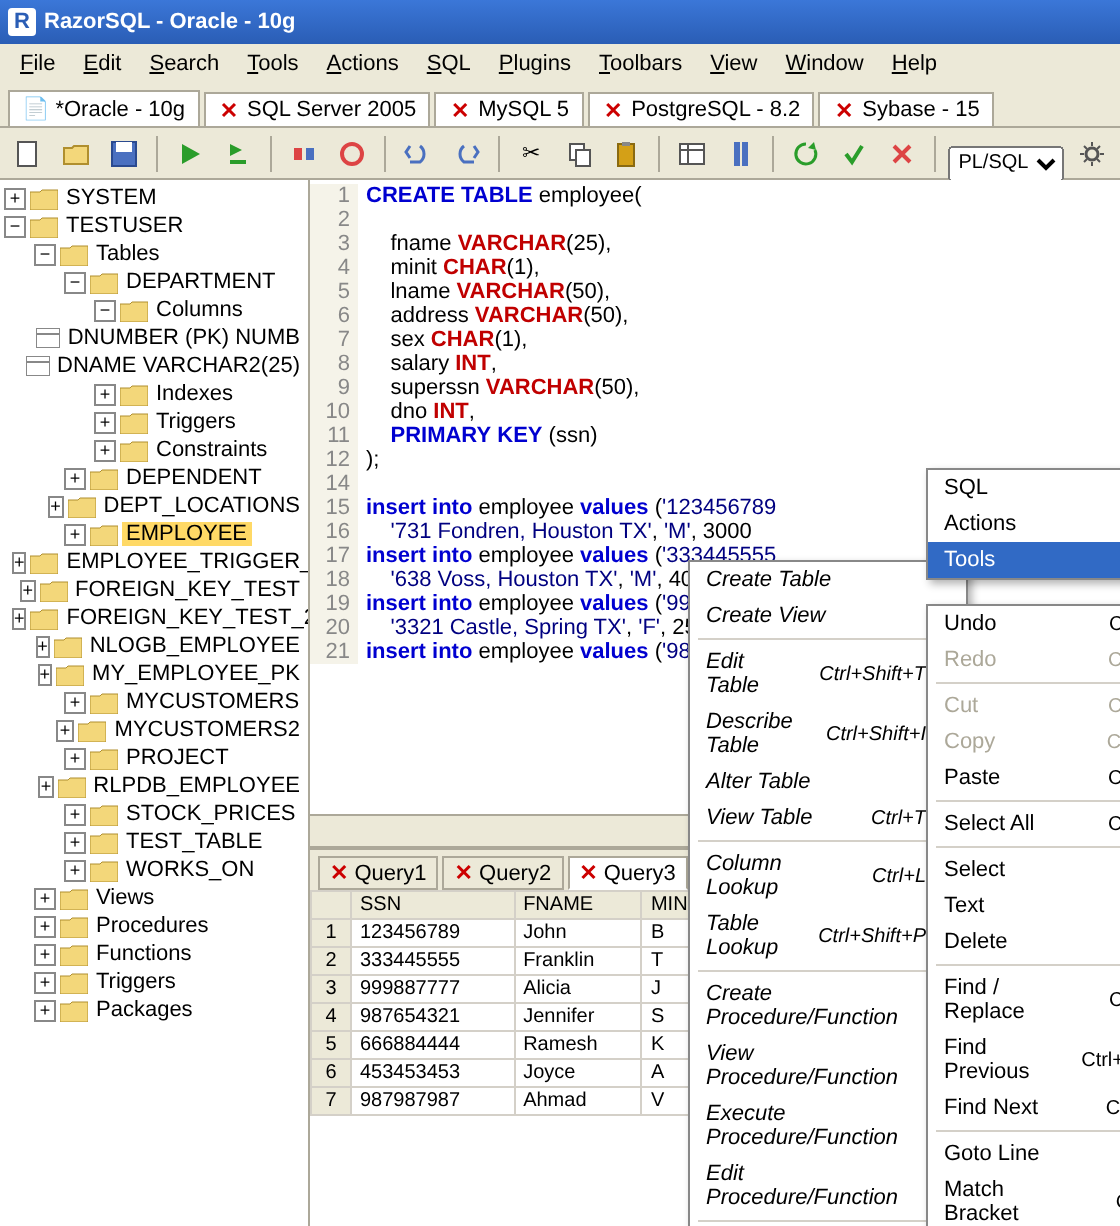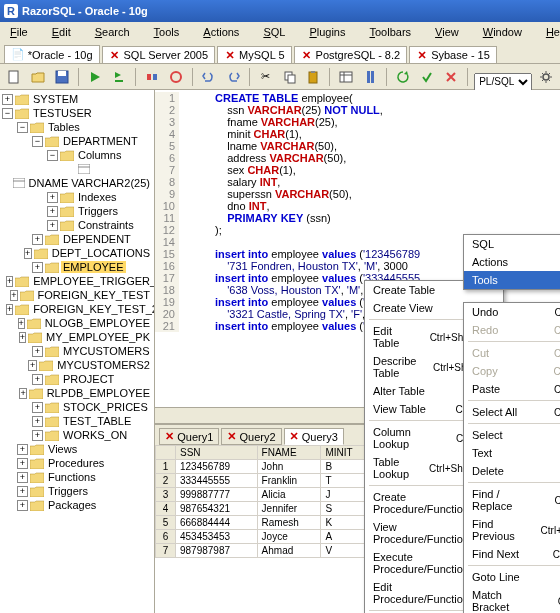--- a/index.html
+++ b/index.html
@@ -1,19 +1,19 @@
 <!DOCTYPE html>
 <html><head>
 <meta charset="utf-8">
 <style>
 * { box-sizing: border-box; margin: 0; padding: 0; font-family: Tahoma, sans-serif; font-size: 11px; }
 body { background: #ece9d8; width: 560px; height: 613px; overflow: hidden; position: relative; }
 .titlebar { background: linear-gradient(#3b77d8, #2a5db5); color: #fff; height: 22px; display: flex; align-items: center; padding: 0 4px; font-weight: bold; }
 .titlebar .icon { width: 14px; height: 14px; background: #fff; color: #2a5db5; display: flex; align-items: center; justify-content: center; font-weight: bold; margin-right: 4px; border-radius: 2px; }
-.menubar { background: #ece9d8; height: 20px; display: flex; align-items: center; padding: 0 4px; gap: 12px; }
+.menubar { background: #ece9d8; height: 20px; display: flex; align-items: center; padding: 0 4px; gap: 2px; }
 .menubar span { padding: 2px 6px; cursor: default; }
 .menubar span u { text-decoration: underline; }
 .tabbar { background: #ece9d8; height: 22px; display: flex; align-items: flex-end; padding: 0 4px; gap: 2px; border-bottom: 1px solid #aca899; }
 .tabbar .tab { display: flex; align-items: center; gap: 3px; background: #fff; border: 1px solid #aca899; border-bottom: none; padding: 2px 6px; font-size: 10px; }
 .tabbar .tab .close { width: 12px; height: 12px; display: flex; align-items: center; justify-content: center; color: #c00; font-weight: bold; cursor: pointer; }
 .toolbar { background: #ece9d8; height: 26px; display: flex; align-items: center; padding: 0 4px; gap: 4px; border-bottom: 1px solid #aca899; }
 .toolbar .tbtn { width: 20px; height: 20px; display: flex; align-items: center; justify-content: center; border: 1px solid transparent; cursor: pointer; }
 .toolbar .sep { width: 1px; height: 18px; background: #aca899; margin: 0 2px; }
 .toolbar select { font-size: 10px; height: 18px; margin-top: 10px; }
 .main { display: flex; height: calc(613px - 22px - 20px - 22px - 26px); }
@@ -22,21 +22,21 @@
 .tree .node { display: flex; align-items: center; gap: 2px; padding: 1px 0; white-space: nowrap; }
 .tree .expander { width: 11px; height: 11px; border: 1px solid #888; display: flex; align-items: center; justify-content: center; font-size: 9px; line-height: 1; cursor: pointer; background: #fff; }
 .tree .spacer { display: inline-block; width: 13px; }
 .tree .ficon { width: 14px; height: 12px; display: inline-flex; align-items: center; justify-content: center; }
 .tree .label { padding: 0 2px; }
 .tree .label.selected { background: #ffd966; }
 .editor-pane { flex: 1; display: flex; flex-direction: column; background: #fff; position: relative; }
 .editor { flex: 1; overflow: auto; background: #fff; padding: 2px 0; font-family: 'Courier New', monospace; font-size: 11px; position: relative; }
 .editor .line { display: flex; }
 .editor .gutter { width: 24px; text-align: right; color: #888; padding-right: 4px; background: #f5f3e9; flex-shrink: 0; }
-.editor .code { white-space: pre; padding-left: 4px; margin-left: 32px; }
+.editor .code { white-space: pre; padding-left: 4px; }
 .kw-blue { color: #0000d0; font-weight: bold; }
 .kw-red { color: #c00000; font-weight: bold; }
 .kw-str { color: #000080; }
 .status { background: #ece9d8; height: 16px; border-top: 1px solid #aca899; font-size: 10px; display: flex; align-items: center; padding: 0 4px; justify-content: flex-end; }
 .results { height: 190px; border-top: 2px solid #aca899; display: flex; flex-direction: column; background: #ece9d8; }
 .result-tabs { display: flex; height: 20px; align-items: flex-end; gap: 2px; padding: 0 4px; }
 .result-tabs .rtab { display: flex; align-items: center; gap: 3px; background: #ece9d8; border: 1px solid #aca899; padding: 1px 5px; font-size: 10px; }
 .result-tabs .rtab.active { background: #fff; border-bottom-color: #fff; }
 .result-tabs .rtab .close { color: #c00; font-weight: bold; cursor: pointer; }
 .grid { flex: 1; background: #fff; overflow: auto; }
@@ -263,20 +263,21 @@
           <span class="spacer"></span>
           <span class="spacer"></span>
           <span class="spacer"></span>
           <span class="spacer"></span>
           <span class="ficon">
             <svg width="12" height="10">
               <rect x="0" y="0" width="12" height="10" fill="#fff" stroke="#888"></rect>
               <line x1="0" y1="3" x2="12" y2="3" stroke="#888"></line>
             </svg>
           </span>
+          <span class="label">DNUMBER (PK) NUMB</span>
         </div>
         <div class="node">
           <span class="spacer"></span>
           <span class="spacer"></span>
           <span class="spacer"></span>
           <span class="spacer"></span>
           <span class="spacer"></span>
           <span class="ficon">
             <svg width="12" height="10">
               <rect x="0" y="0" width="12" height="10" fill="#fff" stroke="#888"></rect>
@@ -539,21 +540,20 @@
       </div>
   </div>
   <div class="editor-pane">
     <div class="editor" id="editor">
         <div class="line">
           <span class="gutter">1</span>
           <span class="code"><span class="kw-blue">CREATE</span> <span class="kw-blue">TABLE</span> employee(</span>
         </div>
         <div class="line">
           <span class="gutter">2</span>
-          <span class="code">    ssn <span class="kw-red">VARCHAR</span>(25) <span class="kw-blue">NOT</span> <span class="kw-blue">NULL</span>,</span>
         </div>
         <div class="line">
           <span class="gutter">3</span>
           <span class="code">    fname <span class="kw-red">VARCHAR</span>(25),</span>
         </div>
         <div class="line">
           <span class="gutter">4</span>
           <span class="code">    minit <span class="kw-red">CHAR</span>(1),</span>
         </div>
         <div class="line">
@@ -720,21 +720,21 @@
                 <td>Jabbar</td>
                 <td>980 Dallas, Hou</td>
               </tr>
             </tbody>
           </table>
       </div>
     </div>
   </div>
 </div>
 
-<div class="ctx-menu" id="ctx-main" style="left:364px; top:280px; width:140px;">
+<div class="ctx-menu" id="ctx-main" style="left:344px; top:280px; width:140px;font-style:italic;">
     <div class="item">
       <span>Create Table</span>
     </div>
     <div class="item">
       <span>Create View</span>
     </div>
     <div class="sep-item"></div>
     <div class="item">
       <span>Edit Table</span>
       <span class="shortcut">Ctrl+Shift+T</span>

